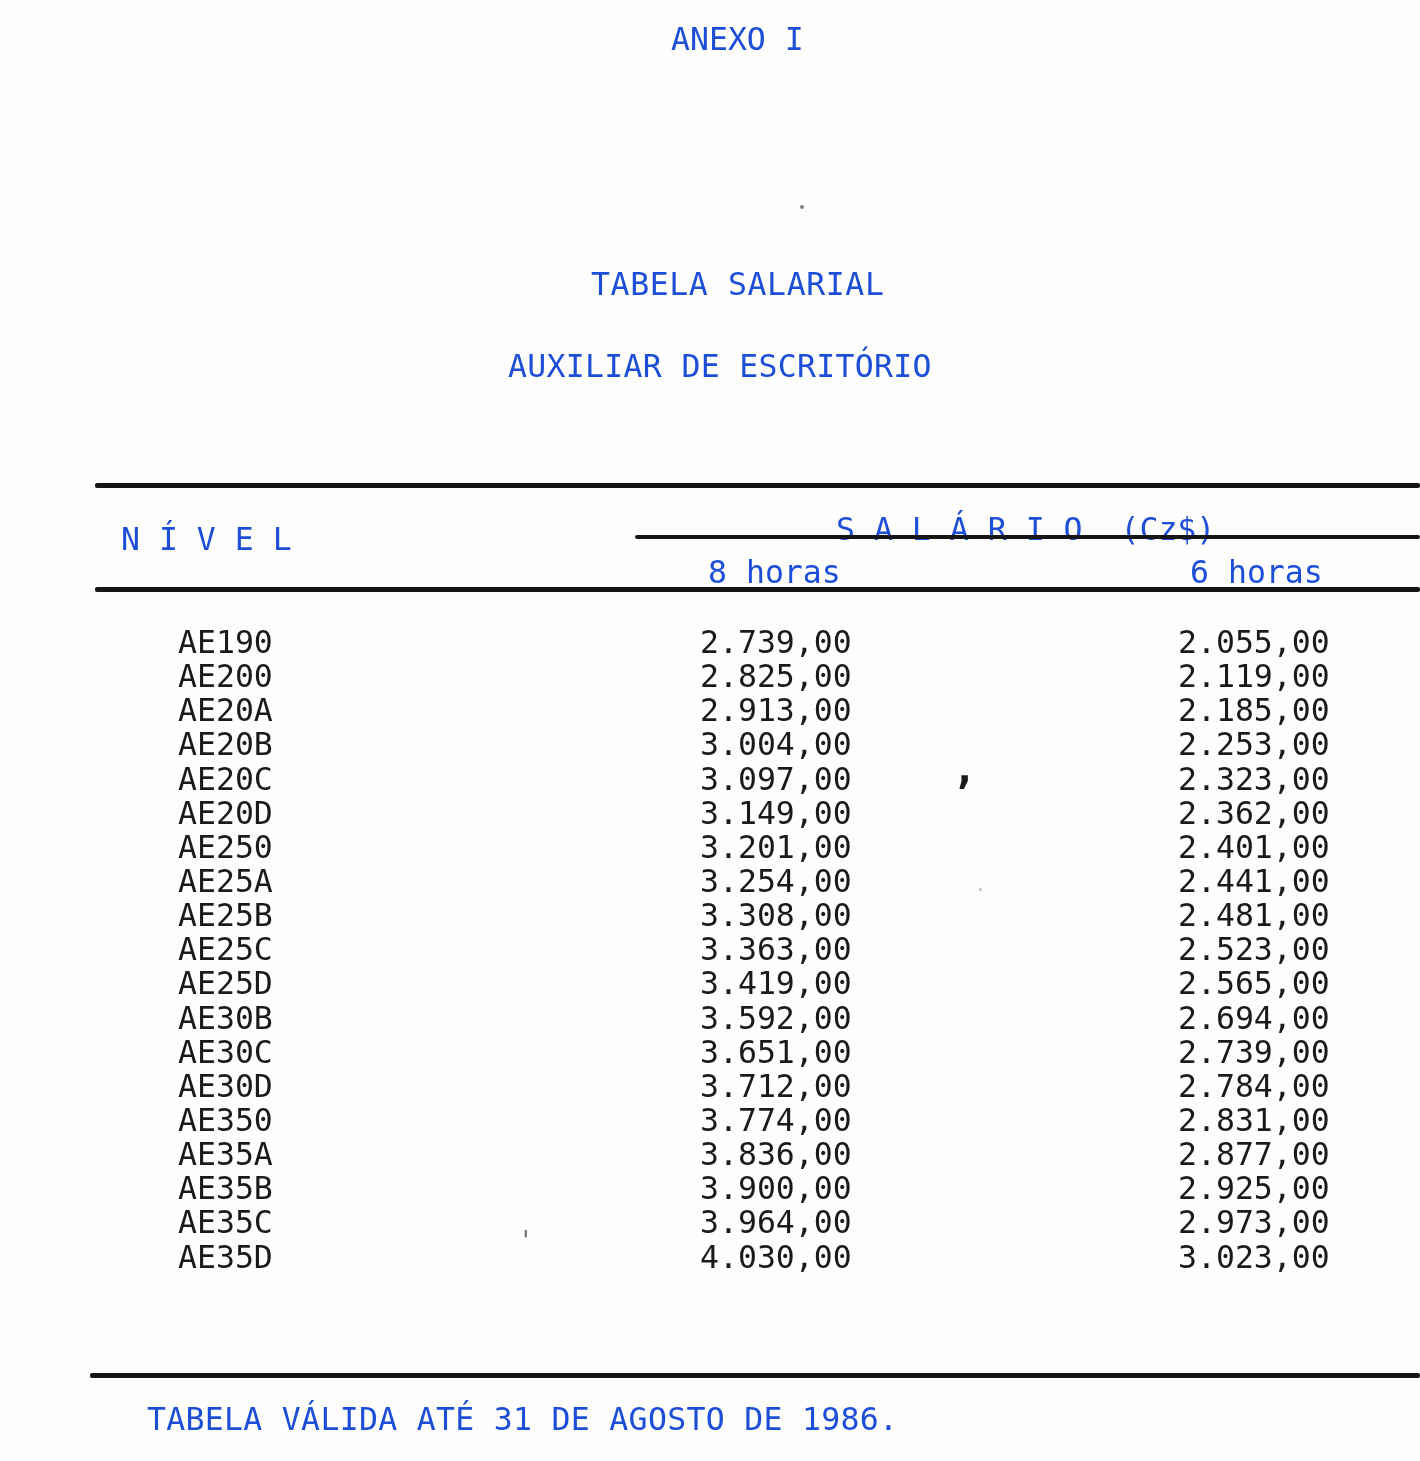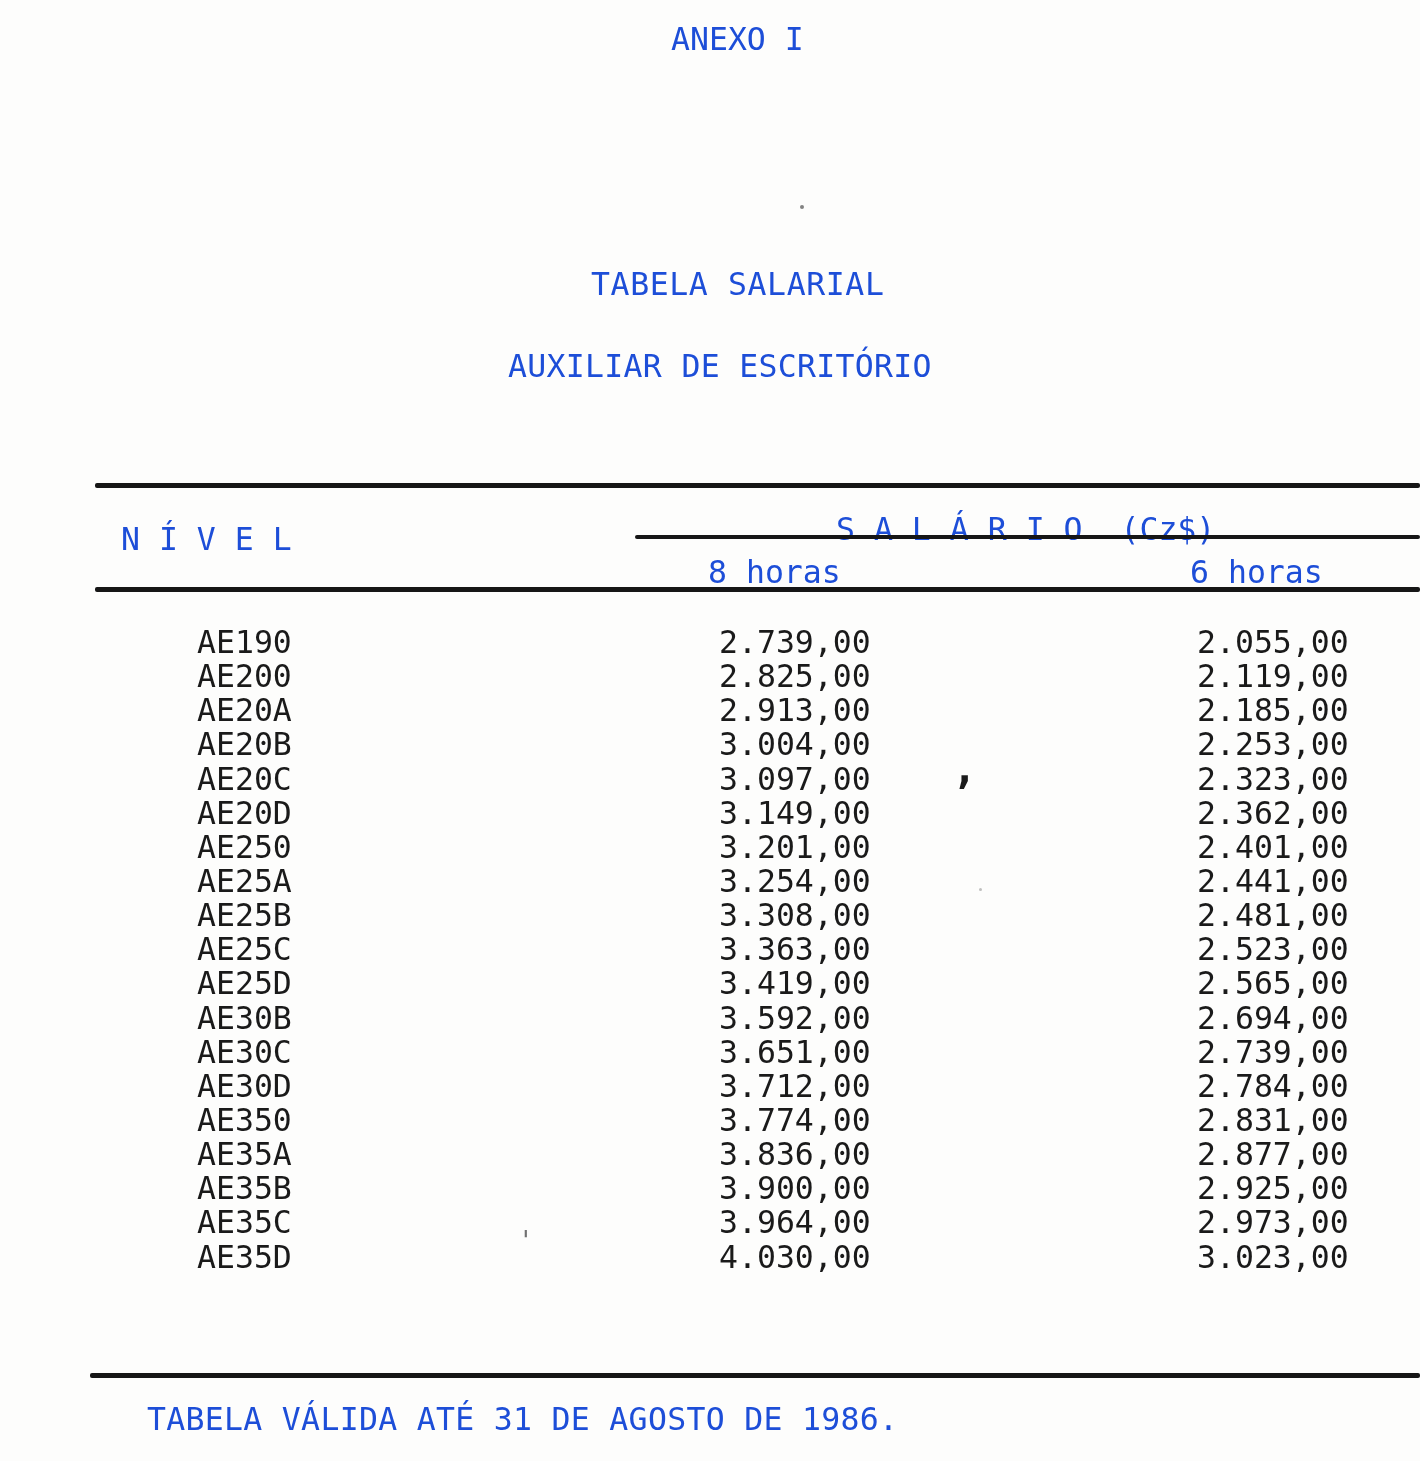--- a/index.html
+++ b/index.html
@@ -45,21 +45,20 @@
   .hdr-nivel   { left: 121px;  top: 524px; }
   .hdr-salario { left: 836px;  top: 502px; margin-top: 12px; }
   .hdr-8h      { left: 708px;  top: 557px; }
   .hdr-6h      { left: 1190px; top: 557px; }
 
   .rows {
     position: absolute;
     left: 0;
     top: 627px;
     width: 1252px;
-    padding-left: 19px;
   }
   .row {
     position: relative;
     height: 34.15px;
     width: 1420px;
   }
   .row span {
     position: absolute;
     top: 0;
     line-height: 1;

